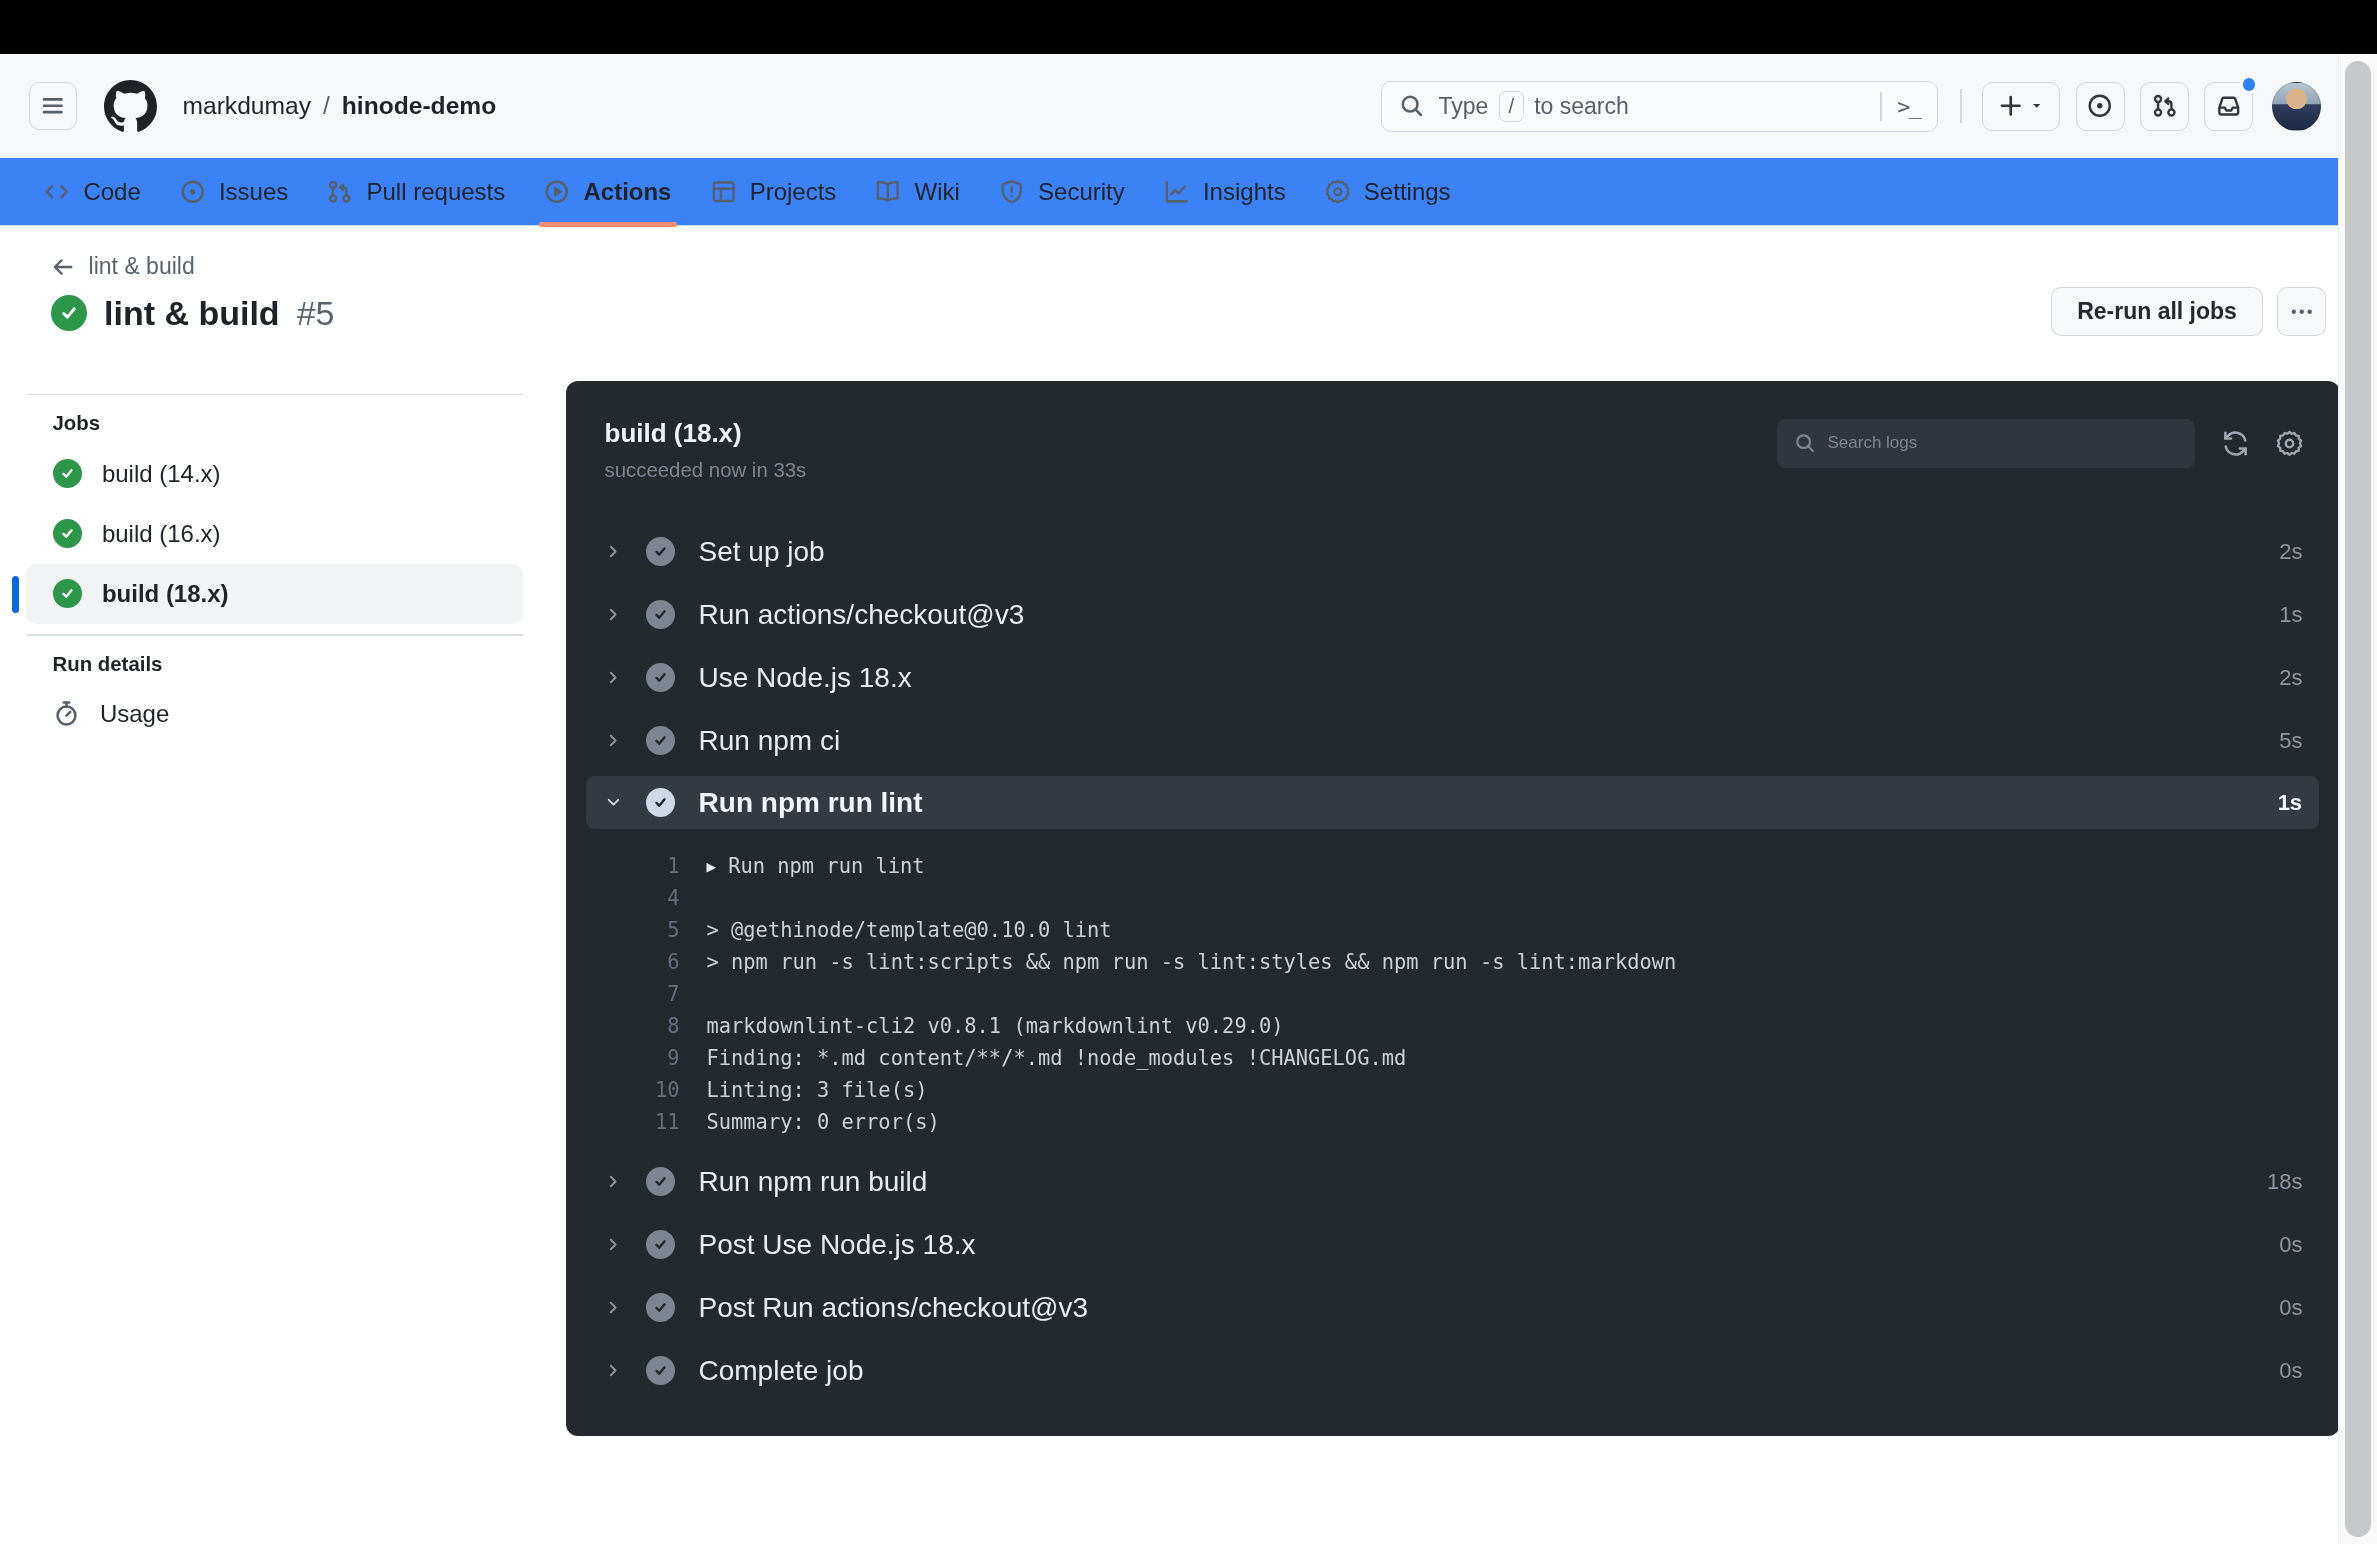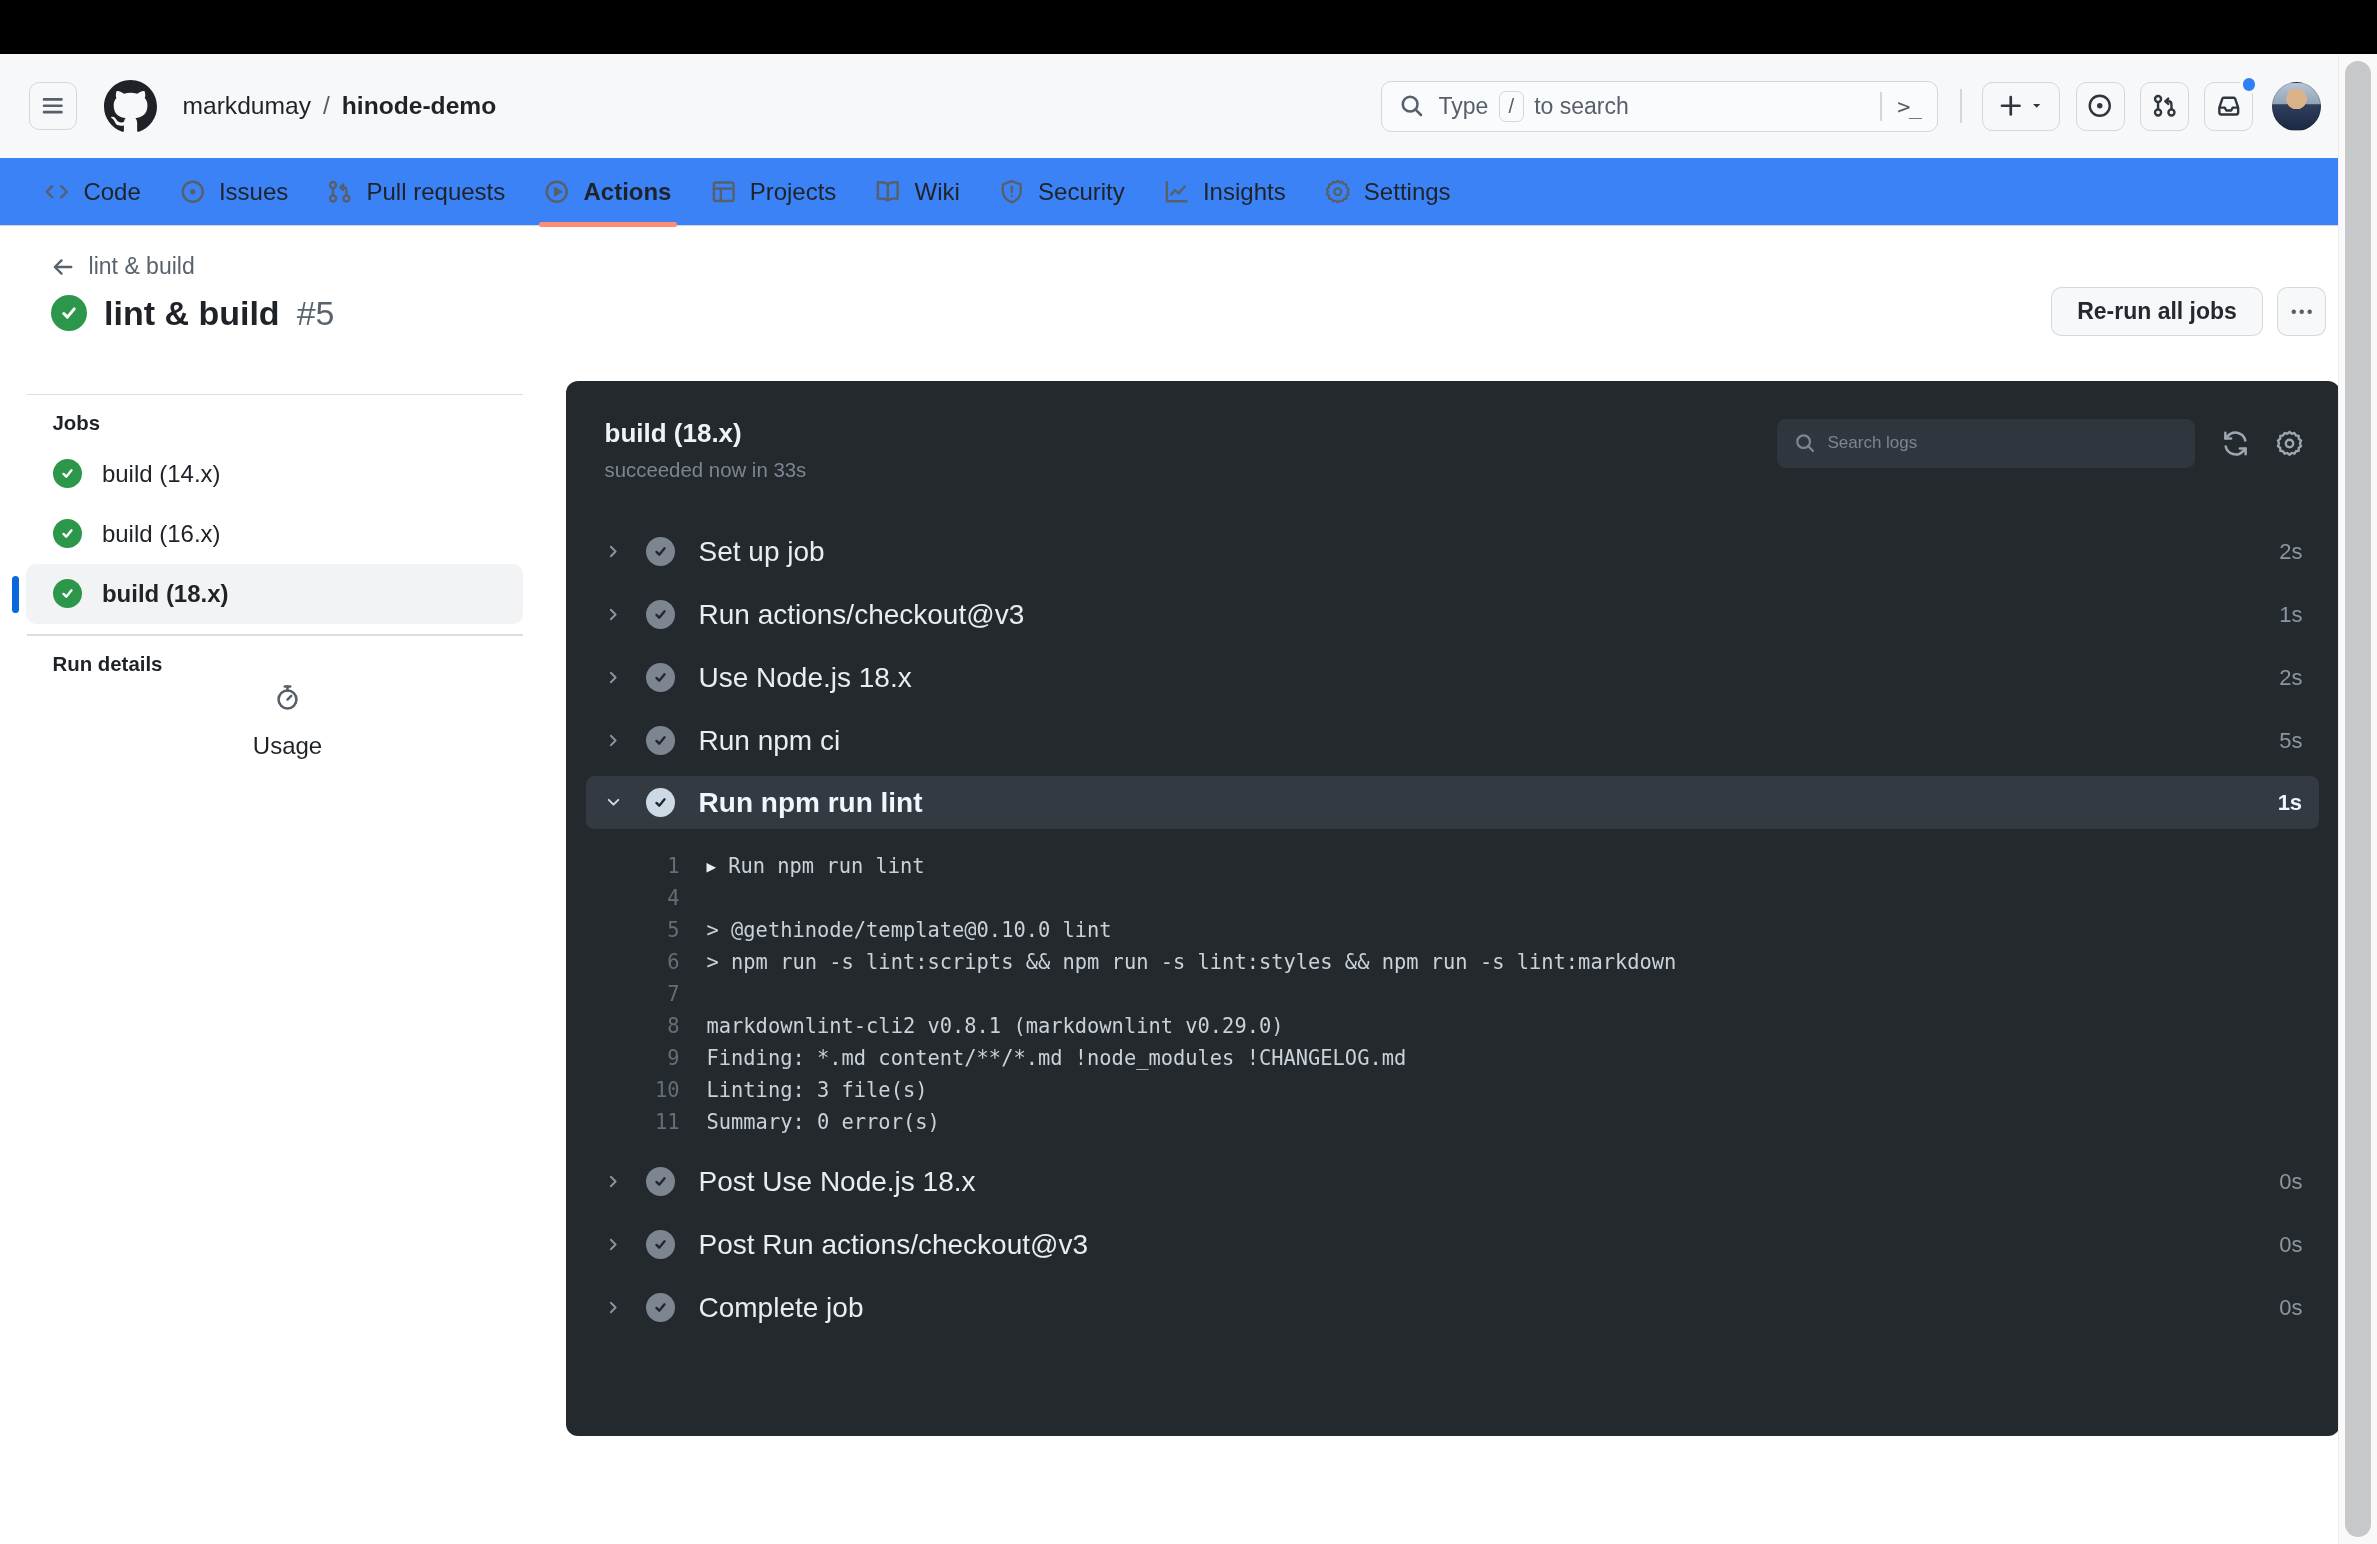--- a/index.html
+++ b/index.html
@@ -442,21 +442,21 @@
               <path d="m4.2 8.4 2.6 2.6 5-6"></path>
             </svg>
         </span>
         <span>build (18.x)</span>
       </div>
 
       <div class="side-divider"></div>
 
       <div class="side-heading">Run details</div>
 
-      <div class="side-item" style="height:59px;flex-direction:column;">
+      <div class="side-item" style="height:59px;">
         <span class="sicon">
           <svg width="27" height="27" viewBox="0 0 16 16" fill="none" stroke="currentColor" stroke-width="1.5" stroke-linecap="round">
               <circle cx="8" cy="9.2" r="5.3"></circle>
               <path d="M6.4 1.5h3.2"></path>
               <path d="M8 1.5v2.4"></path>
               <path d="m8 9.2 2.2-2.2"></path>
             </svg>
         </span>
         <span>Usage</span>
       </div>
@@ -613,20 +613,34 @@
 
             <span class="ltext">Linting: 3 file(s)</span>
           </div>
           <div class="log-line">
             <span class="lnum">11</span>
 
             <span class="ltext">Summary: 0 error(s)</span>
           </div>
         </div>
 
+        <div class="step">
+          <span class="chev">
+              <svg width="17" height="17" viewBox="0 0 16 16" fill="none" stroke="currentColor" stroke-width="1.8" stroke-linecap="round" stroke-linejoin="round">
+                <path d="m5.5 3.5 4.5 4.5-4.5 4.5"></path>
+              </svg>
+            </span>
+          <span class="scheck">
+              <svg width="17" height="17" viewBox="0 0 16 16" fill="none" stroke="currentColor" stroke-width="2.2" stroke-linecap="round" stroke-linejoin="round">
+                <path d="m4.2 8.4 2.6 2.6 5-6"></path>
+              </svg>
+            </span>
+          <span class="slabel">Run npm run build</span>
+          <span class="sdur">18s</span>
+        </div>
 
         <div class="step">
           <span class="chev">
               <svg width="17" height="17" viewBox="0 0 16 16" fill="none" stroke="currentColor" stroke-width="1.8" stroke-linecap="round" stroke-linejoin="round">
                 <path d="m5.5 3.5 4.5 4.5-4.5 4.5"></path>
               </svg>
             </span>
           <span class="scheck">
               <svg width="17" height="17" viewBox="0 0 16 16" fill="none" stroke="currentColor" stroke-width="2.2" stroke-linecap="round" stroke-linejoin="round">
                 <path d="m4.2 8.4 2.6 2.6 5-6"></path>

